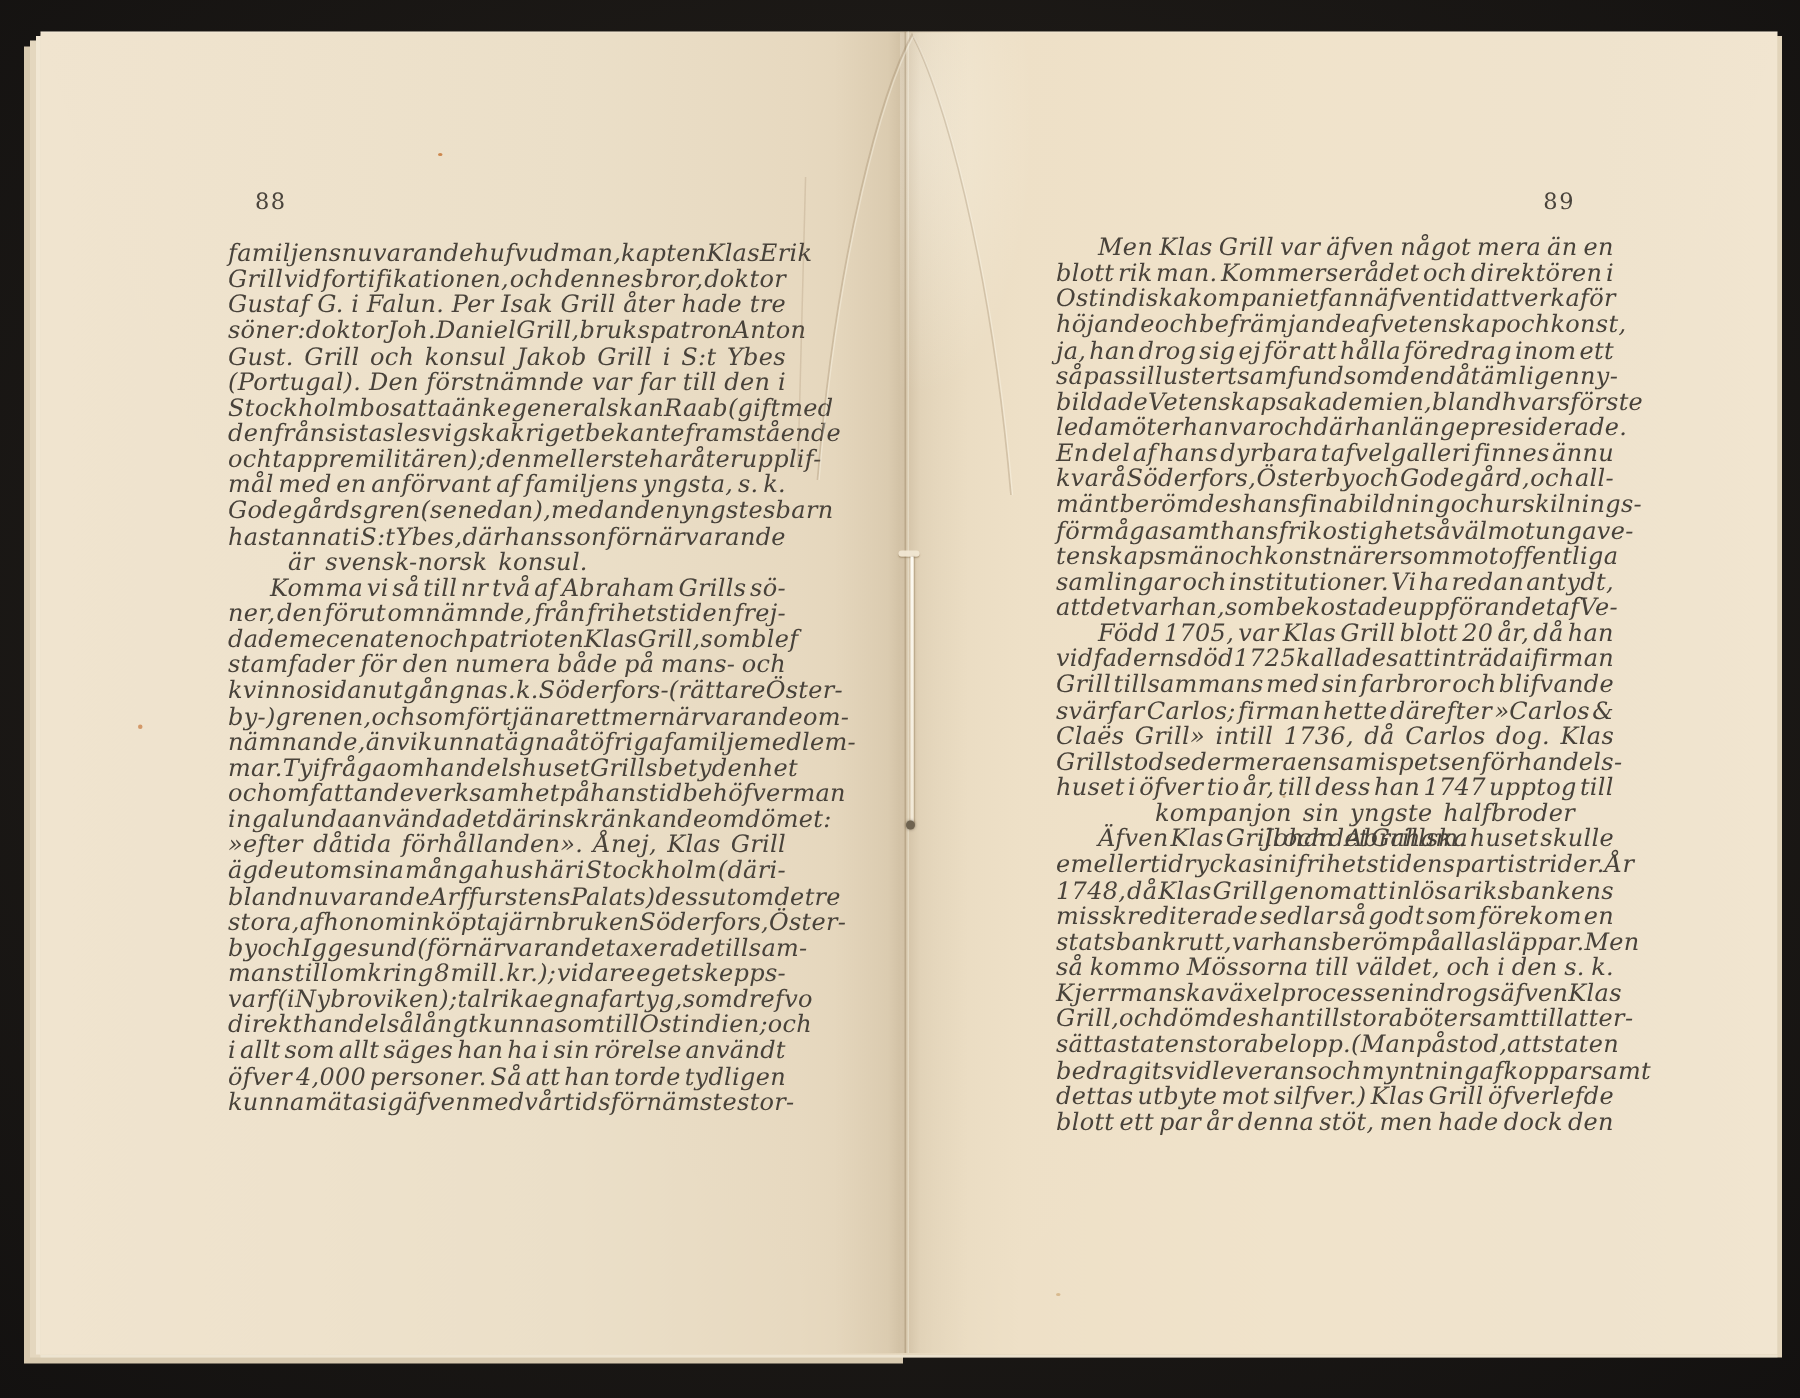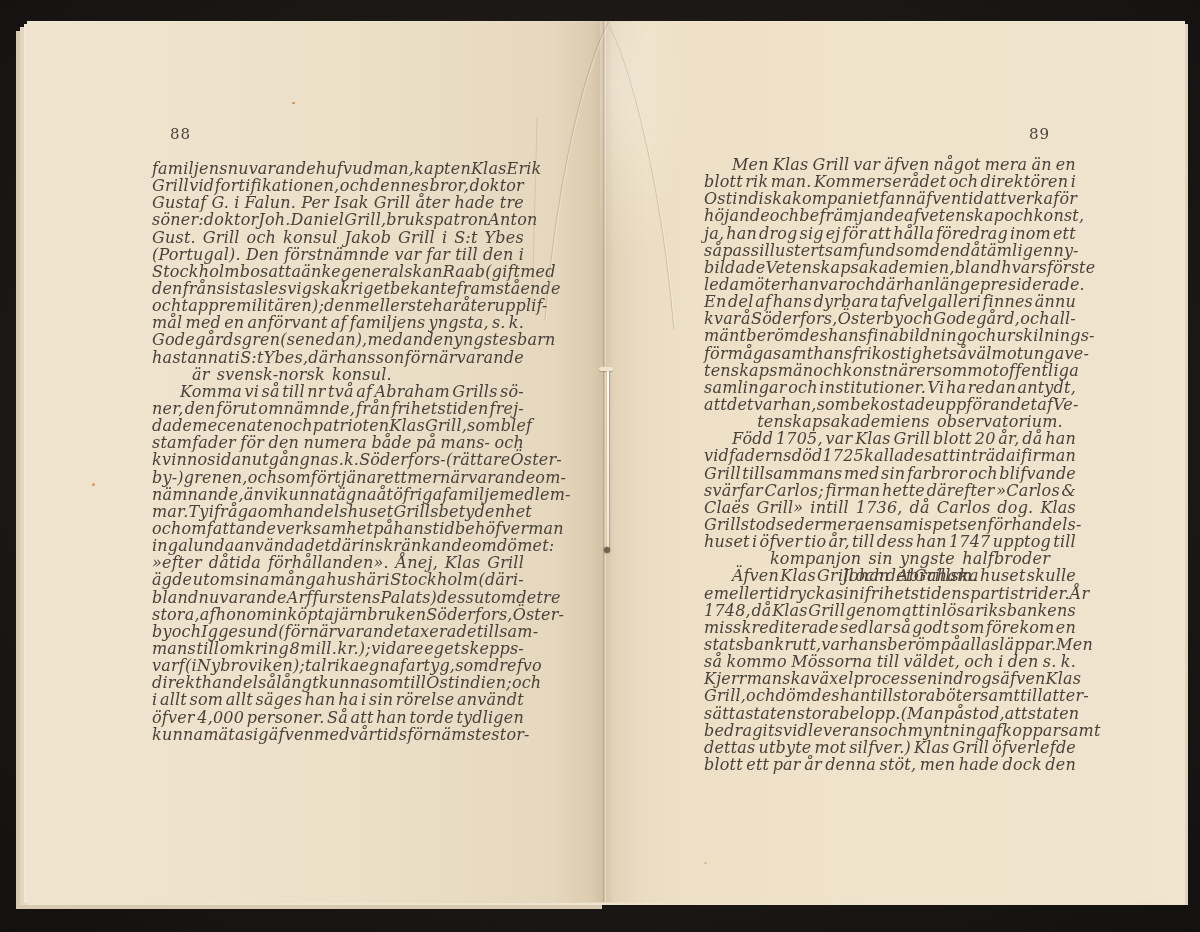--- a/index.html
+++ b/index.html
@@ -552,21 +552,20 @@
           <span>att</span>
           <span>det</span>
           <span>var</span>
           <span>han,</span>
           <span>som</span>
           <span>bekostade</span>
           <span>uppförandet</span>
           <span>af</span>
           <span>Ve-</span>
         </div>
-        <div class="line end">tenskapsakademiens observatorium.</div>
         <div class="line indent">
           <span>Född</span>
           <span>1705,</span>
           <span>var</span>
           <span>Klas</span>
           <span>Grill</span>
           <span>blott</span>
           <span>20</span>
           <span>år,</span>
           <span>då</span>

